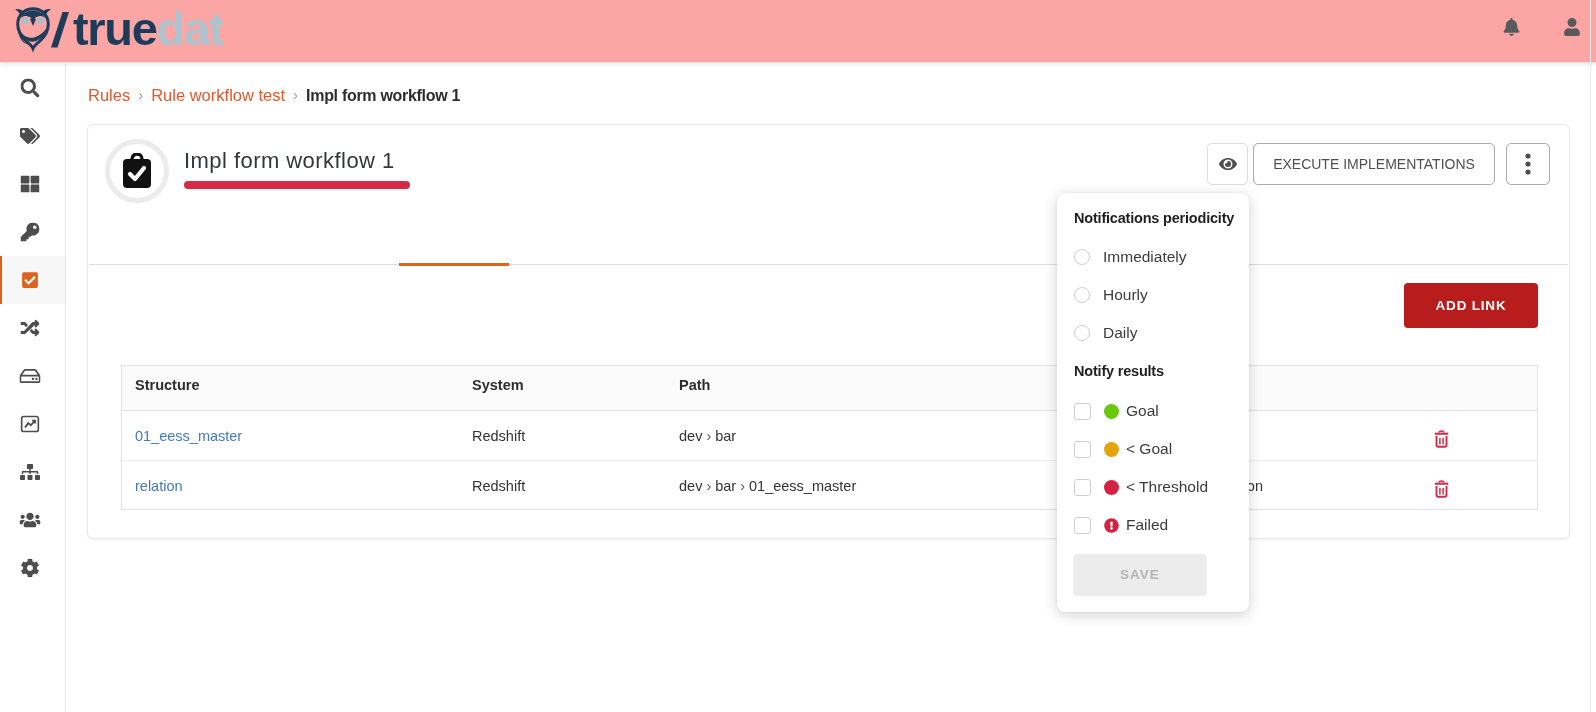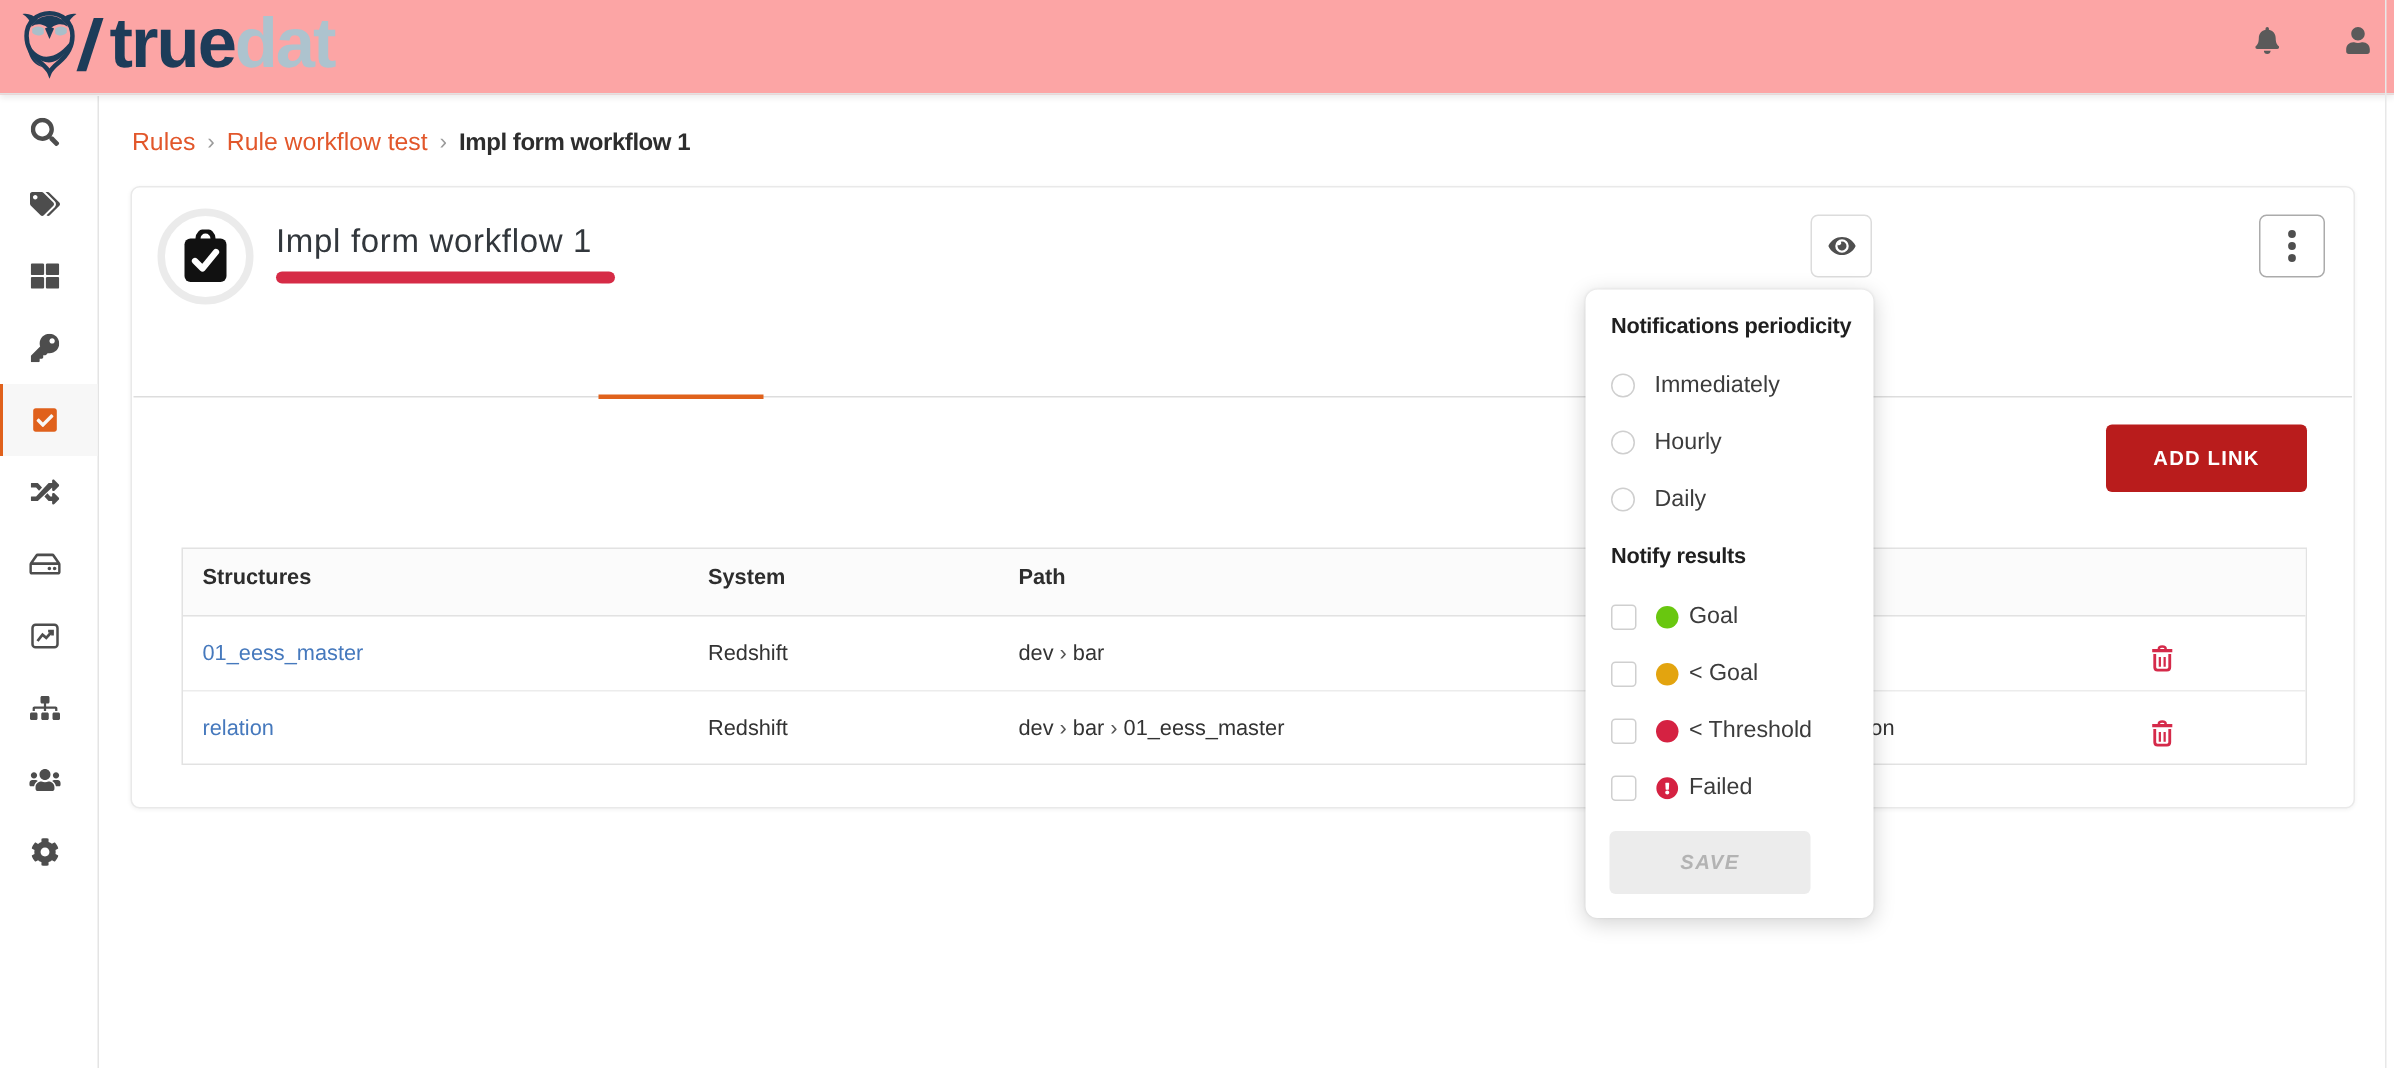--- a/index.html
+++ b/index.html
@@ -58,21 +58,21 @@
 
 
 #popup { position:absolute; left:1057px; top:193px; width:192px; height:419px; background:#fff; border-radius:8px; box-shadow:0 3px 14px rgba(0,0,0,0.18), 0 0 2px rgba(0,0,0,0.08); z-index:10;padding-left:24px; }
 #popup .ptitle { position:absolute; left:17px; font-size:14.5px; letter-spacing:-0.2px; font-weight:bold; color:#1f1f1f; }
 .prow { position:absolute; left:17px; height:20px; }
 .radio { position:absolute; left:0px; top:50%; width:16px; height:16px; margin-top:-8px; border:1px solid #cfcfcf; border-radius:50%; background:#fff; }
 .rlabel { position:absolute; left:29px; top:50%; transform:translateY(-50%); font-size:15.5px; color:#3c3c3c; white-space:nowrap; }
 .cbox { position:absolute; left:0; top:50%; width:17px; height:17px; margin-top:-8.5px; border:1px solid #cfcfcf; border-radius:3px; background:#fff; }
 .dot { position:absolute; left:30px; top:50%; width:15px; height:15px; margin-top:-7.5px; border-radius:50%; }
 .clabel { position:absolute; left:52px; top:50%; transform:translateY(-50%); font-size:15.5px; color:#3c3c3c; white-space:nowrap; }
-#save { position:absolute; left:16px; top:361px; width:134px; height:42px; background:#ececec; border-radius:4px; color:#b3b3b3; font-size:13.5px; font-weight:bold; letter-spacing:1px; text-align:center; line-height:42px;font-style:italic; }
+#save { position:absolute; left:16px; top:361px; width:134px; height:42px; background:#ececec; border-radius:4px; color:#b3b3b3; font-size:13.5px; font-weight:bold; letter-spacing:1px; text-align:center; line-height:42px; }
 
 #scrollline { position:absolute; left:1590px; top:0; width:1px; height:712px; background:#e8e8e8; z-index:20; }
 </style>
 </head>
 <body>
 
 <div id="topbar">
   <svg width="240" height="60" viewBox="0 0 240 60" style="position:absolute;left:0px;top:0px;">
 
     <path d="M33 8.8 C41 8.8 48.3 14.5 48.3 24 C48.3 32.5 44 37.5 39.5 41.3 C36.5 43.8 34 46 33 48.5 C32 46 29.5 43.8 26.5 41.3 C22 37.5 17.7 32.5 17.7 24 C17.7 14.5 25 8.8 33 8.8 Z" fill="none" stroke="#1d3c59" stroke-width="3"></path>
@@ -187,36 +187,37 @@
     </svg>
   </div>
   <div id="title">Impl form workflow 1</div>
   <div id="redbar"></div>
 
   <div class="hbtn" id="btn-eye">
     <svg width="22" height="16" viewBox="0 0 576 512" fill="#4f4f4f">
         <path d="M572.52 241.4C518.29 135.59 410.93 64 288 64S57.68 135.64 3.48 241.41a32.35 32.35 0 0 0 0 29.19C57.71 376.41 165.07 448 288 448s230.32-71.64 284.52-177.41a32.35 32.35 0 0 0 0-29.19zM288 400a144 144 0 1 1 144-144 143.93 143.93 0 0 1-144 144zm0-240a95.31 95.31 0 0 0-25.31 3.79 47.85 47.85 0 0 1-66.9 66.9A95.78 95.78 0 1 0 288 160z"></path>
       </svg>
   </div>
+  <div class="hbtn" id="btn-exec">EXECUTE IMPLEMENTATIONS</div>
   <div class="hbtn" id="btn-dots">
     <svg width="6" height="22" viewBox="0 0 6 22" fill="#4f4f4f">
       <circle cx="3" cy="3" r="2.6"></circle>
         <circle cx="3" cy="11" r="2.6"></circle>
         <circle cx="3" cy="19" r="2.6"></circle>
     </svg>
   </div>
 
   <div id="tabline"></div>
   <div id="taborange"></div>
 
   <div id="addlink">ADD LINK</div>
 
   <div id="table">
     <div id="thead">
-      <div class="th" style="left:13px;">Structures</div>
+      <div class="th" style="left:13px;">Structure</div>
       <div class="th" style="left:350px;">System</div>
       <div class="th" style="left:557px;">Path</div>
     </div>
     <div class="row" id="row1">
       <div class="cell link" style="left:13px;">01_eess_master</div>
       <div class="cell" style="left:350px;">Redshift</div>
       <div class="cell" style="left:557px;">dev<span class="pathsep">›</span>bar</div>
       <svg class="trash" width="15" height="18" viewBox="0 0 15 18" fill="none" stroke="#d52a4a">
           <path d="M5.2 2.6 C5.2 1.4 6.1 1 7.5 1 C8.9 1 9.8 1.4 9.8 2.6" stroke-width="1.6"></path>
           <line x1="0.8" y1="3.7" x2="14.2" y2="3.7" stroke-width="2.1"></line>

